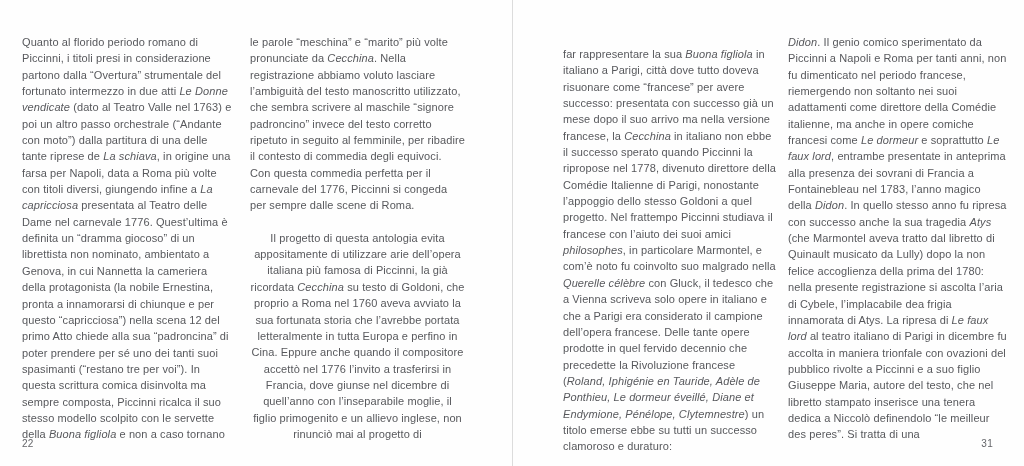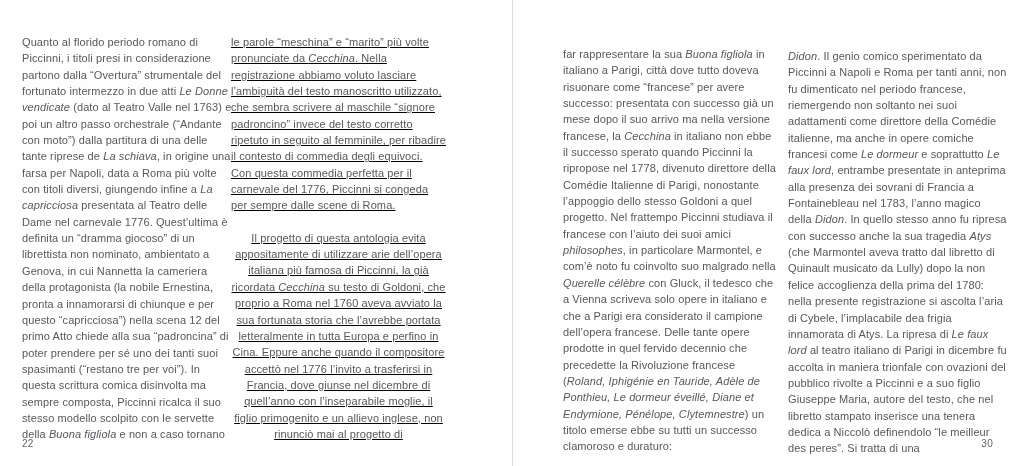--- a/index.html
+++ b/index.html
@@ -35,23 +35,23 @@
   .col p {
     margin: 0;
     font-size: 11px;
     line-height: 16.35px;
     letter-spacing: 0.1px;
     color: var(--text);
   }
   .col p + p { margin-top: 16px; text-align: center; }
   .col em { font-style: italic; }
   .col-1 { left: 22px;  width: 212px; }
-  .col-2 { left: 231px; width: 215px; text-decoration: underline; }
+  .col-2 { left: 250px; width: 215px; }
   .col-3 { left: 563px; width: 214px; margin-top: 12px; }
-  .col-4 { left: 788px; width: 219px; margin-top: 14px; }
+  .col-4 { left: 788px; width: 219px; }
   .page-num {
     position: absolute;
     bottom: 17px;
     font-size: 10px;
     color: var(--pagenum);
     letter-spacing: 0.3px;
   }
   .page-num-left  { left: 22px; }
   .page-num-right { right: 31px; }
 </style>
@@ -73,16 +73,16 @@
 
   <div class="gutter"></div>
 
   <div class="page page-right">
     <div class="col col-3">
         <p><span>far rappresentare la sua </span><em>Buona figliola</em><span> in italiano a Parigi, città dove tutto doveva risuonare come “francese” per avere successo: presentata con successo già un mese dopo il suo arrivo ma nella versione francese, la </span><em>Cecchina</em><span> in italiano non ebbe il successo sperato quando Piccinni la ripropose nel 1778, divenuto direttore della Comédie Italienne di Parigi, nonostante l’appoggio dello stesso Goldoni a quel progetto. Nel frattempo Piccinni studiava il francese con l’aiuto dei suoi amici </span><em>philosophes</em><span>, in particolare Marmontel, e com’è noto fu coinvolto suo malgrado nella </span><em>Querelle célèbre</em><span> con Gluck, il tedesco che a Vienna scriveva solo opere in italiano e che a Parigi era considerato il campione dell’opera francese. Delle tante opere prodotte in quel fervido decennio che precedette la Rivoluzione francese (</span><em>Roland, Iphigénie en Tauride, Adèle de Ponthieu, Le dormeur éveillé, Diane et Endymione, Pénélope, Clytemnestre</em><span>) un titolo emerse ebbe su tutti un successo clamoroso e duraturo:</span></p>
       </div>
     <div class="col col-4">
         <p><em>Didon</em><span>. Il genio comico sperimentato da Piccinni a Napoli e Roma per tanti anni, non fu dimenticato nel periodo francese, riemergendo non soltanto nei suoi adattamenti come direttore della Comédie italienne, ma anche in opere comiche francesi come </span><em>Le dormeur</em><span> e soprattutto </span><em>Le faux lord</em><span>, entrambe presentate in anteprima alla presenza dei sovrani di Francia a Fontainebleau nel 1783,  l’anno magico della </span><em>Didon</em><span>. In quello stesso anno fu ripresa con successo anche la sua tragedia </span><em>Atys</em><span> (che Marmontel aveva tratto dal libretto di Quinault musicato da Lully) dopo la non felice accoglienza della prima del 1780: nella presente registrazione si ascolta l’aria di Cybele, l’implacabile dea frigia innamorata di Atys. La ripresa di </span><em>Le faux lord</em><span> al teatro italiano di Parigi in dicembre fu accolta in maniera trionfale con ovazioni del pubblico rivolte a Piccinni e a suo figlio Giuseppe Maria, autore del testo, che nel libretto stampato inserisce una tenera dedica a Niccolò definendolo “le meilleur des peres”. Si tratta di una</span></p>
       </div>
-    <div class="page-num page-num-right">30</div>
+    <div class="page-num page-num-right">31</div>
   </div>
 
 </div>
 
 </body></html>

